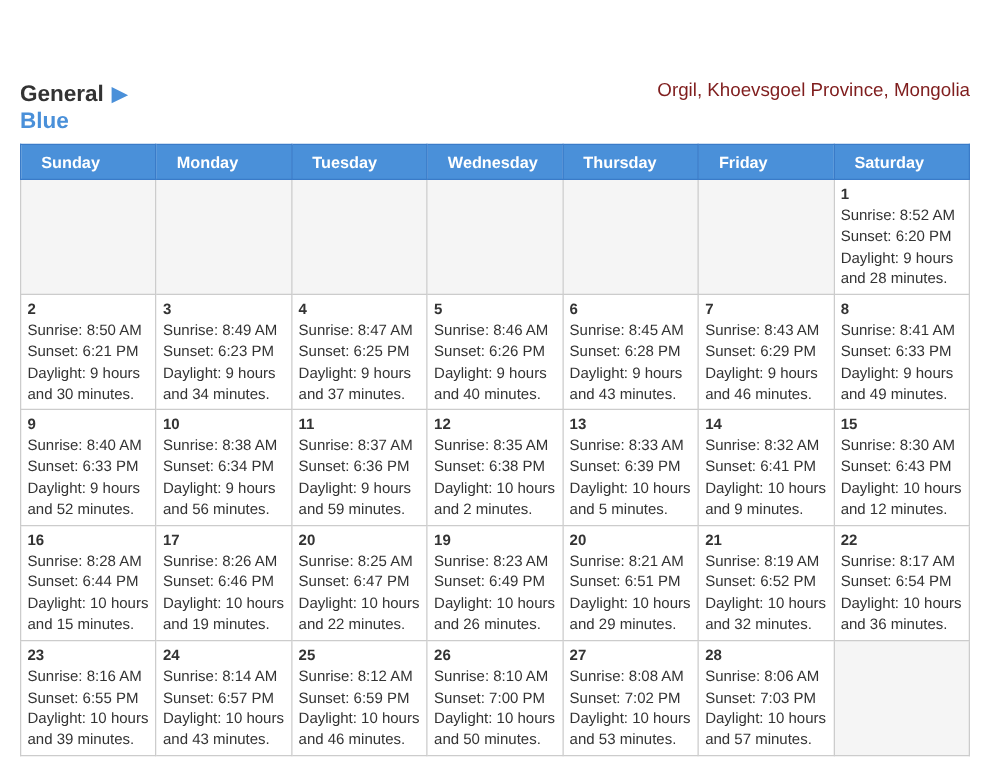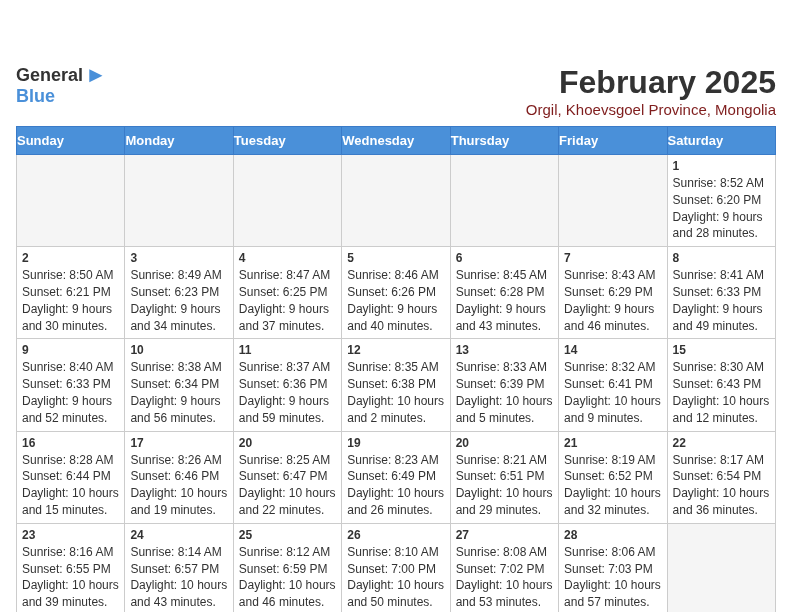--- a/index.html
+++ b/index.html
@@ -57,21 +57,21 @@
     .calendar {
       width: 100%;
       border-collapse: collapse;
       table-layout: fixed;
     }
     .calendar th {
       background: #4a90d9;
       color: #fff;
       font-size: 13px;
       font-weight: bold;
-      padding: 6px 0;
+      padding: 6px 16px;
       text-align: left;
       border: 1px solid #3a7bc8;
     }
     .calendar td {
       vertical-align: top;
       border: 1px solid #ccc;
       padding: 4px 5px;
       font-size: 10px;
       color: #333;
       height: 90px;
@@ -115,21 +115,20 @@
   <div class="logo">
     <div class="logo-row">
       <span class="logo-general">General</span>
       <span class="logo-arrow">►</span>
     </div>
     <div>
       <span class="logo-blue">Blue</span>
     </div>
   </div>
   <div class="title-section">
-    <div class="main-title">February 2025</div>
     <div class="subtitle">Orgil, Khoevsgoel Province, Mongolia</div>
   </div>
 </div>
 
 <table class="calendar">
   <thead>
     <tr>
     <th>Sunday</th>
         <th>Monday</th>
         <th>Tuesday</th>

